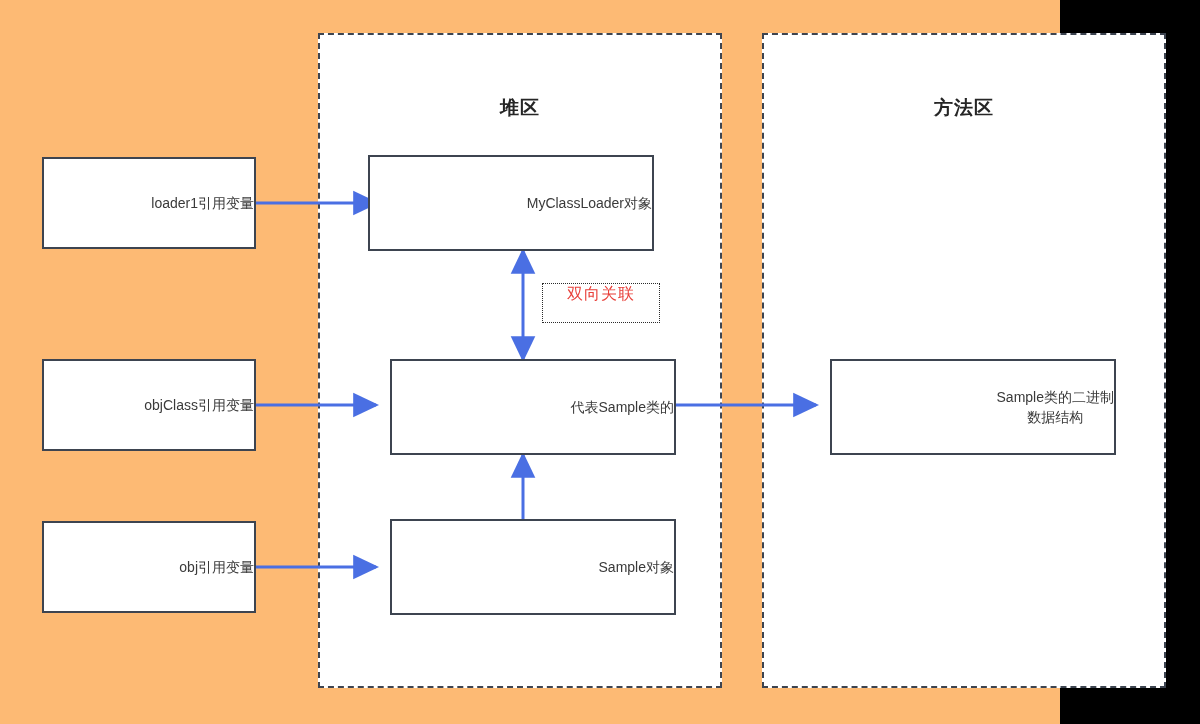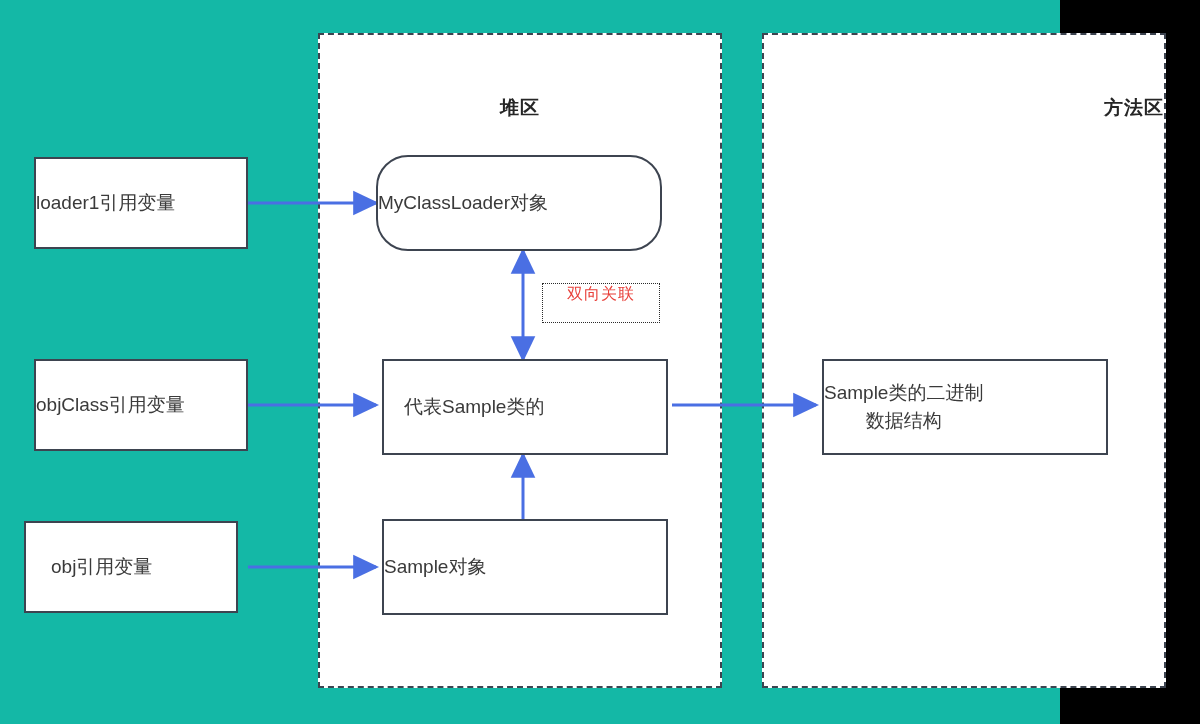--- a/index.html
+++ b/index.html
@@ -13,21 +13,21 @@
     position: relative;
     overflow: hidden;
     font-family: "Liberation Sans", "DejaVu Sans", sans-serif;
   }
 
   #stage {
     position: absolute;
     left: 0; top: 0;
     width: 1060px;
     height: 724px;
-    background: #14b8a6;
+    background: #fdba74;
   }
 
   
   .region {
     position: absolute;
     background: #ffffff;
     border: 2px dashed #3d4450;
     box-sizing: border-box;
   }
   .region-title {
@@ -42,25 +42,26 @@
   }
 
   
   .node {
     position: absolute;
     background: #ffffff;
     border: 2px solid #3d4450;
     box-sizing: border-box;
     display: flex;
     align-items: center;
-    justify-content: flex-start;
+    justify-content: flex-end;
     text-align: center;
     color: #3a3a3a;
-    font-size: 19px;
+    font-size: 14px;
     line-height: 1.45;
+    margin-left: 8px;
   }
   .node .lbl { display: block; }
 
   
   .annotation {
     position: absolute;
     background: #ffffff;
     border: 1px dotted #2b2b2b;
     box-sizing: border-box;
     display: flex;
@@ -83,21 +84,21 @@
 </head>
 <body>
 
 <div id="stage">
 
   <div class="region" style="left:318px; top:33px; width:404px; height:655px;">
     <div class="region-title" style="top:60px;">堆区</div>
   </div>
 
   <div class="region" style="left:762px; top:33px; width:404px; height:655px;">
-    <div class="region-title" style="top:60px;text-align:right;">方法区</div>
+    <div class="region-title" style="top:60px;">方法区</div>
   </div>
 
   <svg class="arrow-svg" viewBox="0 0 1200 724">
     <defs>
       <marker id="ah" markerWidth="9" markerHeight="9" refX="7.6" refY="4.5" orient="auto" markerUnits="strokeWidth">
         <path d="M0,0.4 L8.6,4.5 L0,8.6 z" fill="#4a6fe3"></path>
       </marker>
       <marker id="ah-start" markerWidth="9" markerHeight="9" refX="1.0" refY="4.5" orient="auto" markerUnits="strokeWidth">
         <path d="M8.6,0.4 L0,4.5 L8.6,8.6 z" fill="#4a6fe3"></path>
       </marker>
@@ -129,25 +130,25 @@
   </svg>
 
   <div class="node" style="left:34px; top:157px; width:214px; height:92px;">
     <span class="lbl">loader1引用变量</span>
   </div>
 
   <div class="node" style="left:34px; top:359px; width:214px; height:92px;">
     <span class="lbl">objClass引用变量</span>
   </div>
 
-  <div class="node" style="left:24px; top:521px; width:214px; height:92px;padding-left:25px;">
+  <div class="node" style="left:34px; top:521px; width:214px; height:92px;padding-left:25px;">
     <span class="lbl">obj引用变量</span>
   </div>
 
-  <div class="node" style="left:376px; top:155px; width:286px; height:96px;border-radius:32px;">
+  <div class="node" style="left:360px; top:155px; width:286px; height:96px;">
     <span class="lbl">MyClassLoader对象</span>
   </div>
 
   <div class="node" style="left:382px; top:359px; width:286px; height:96px;padding-left:20px;">
     <div>
       <span class="lbl">代表Sample类的</span>
     </div>
   </div>
 
   <div class="node" style="left:822px; top:359px; width:286px; height:96px;">

